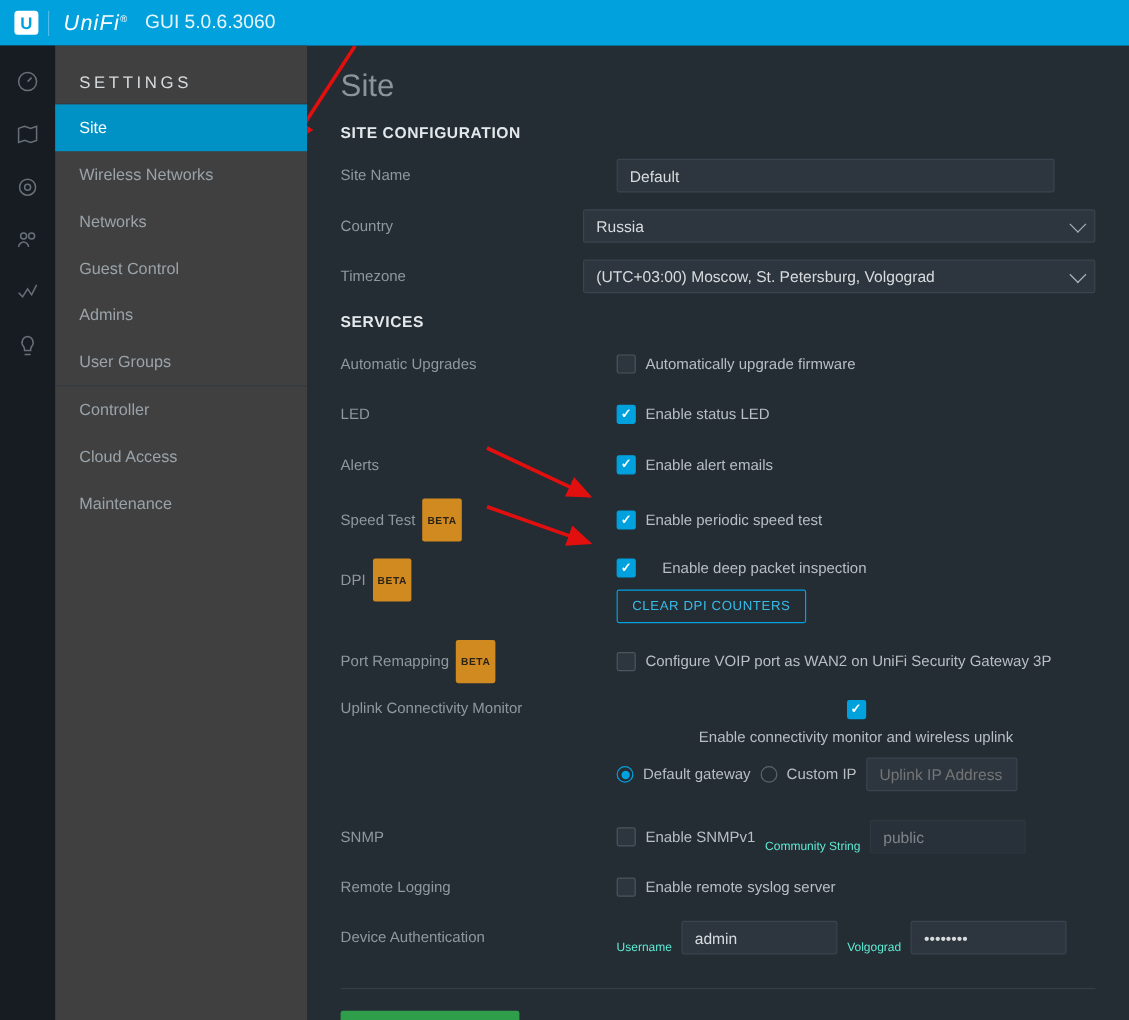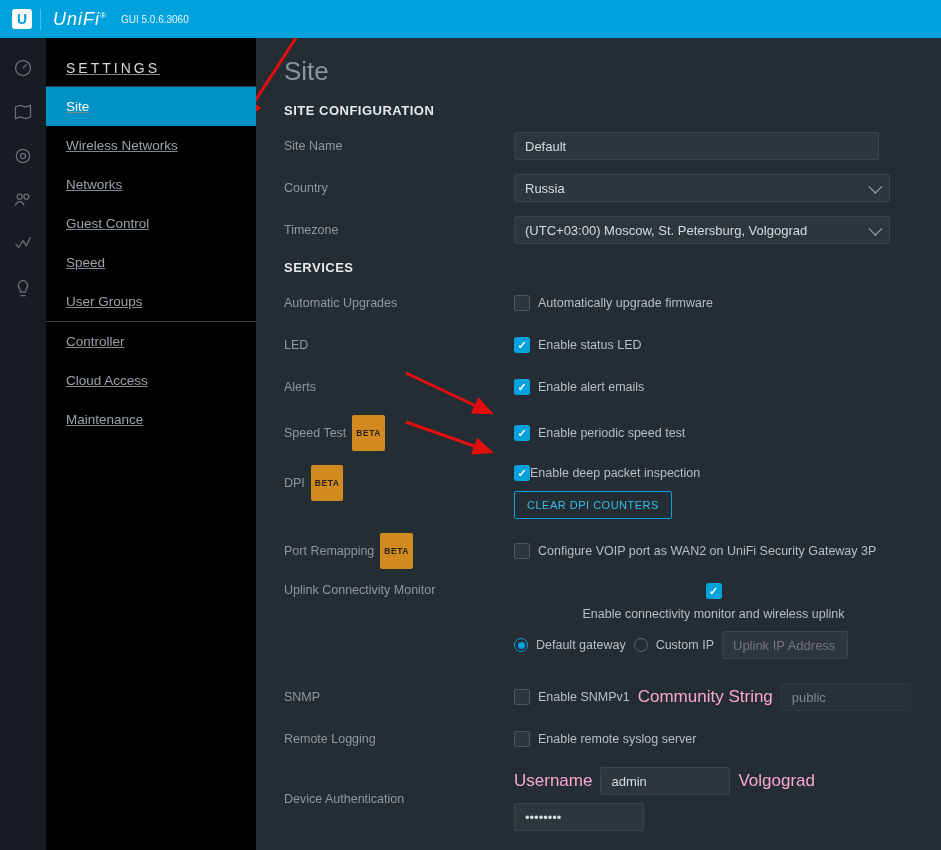--- a/index.html
+++ b/index.html
@@ -37,41 +37,40 @@
   font-size: 18px;
   font-style: italic;
   font-weight: 300;
   letter-spacing: 1px;
   border-left: 1px solid rgba(255,255,255,.3);
   padding-left: 12px;
   margin-right: 4px;
 }
 .brand sup { font-size: 8px; }
 .gui-ver {
-  font-size: 10px;
+  font-size: 16px;
   opacity: .9;
   margin-left: 10px;
 }
 .layout { display: flex; height: calc(100% - 38px); }
 .iconbar {
   width: 46px;
   background: #171c22;
   display: flex;
   flex-direction: column;
   align-items: center;
   padding-top: 20px;
   gap: 24px;
 }
 .iconbar .icn { width: 20px; height: 20px; opacity: .6; }
 .iconbar svg { stroke: #9fa9b0; fill: none; stroke-width: 1.5; }
 .sidebar {
   width: 210px;
-  background: #000000;
+  background: #404040;
   padding: 14px 0 0 0;
-  text-decoration: underline;
 }
 .side-title {
   color: #d7dbdd;
   letter-spacing: 3px;
   font-size: 14px;
   font-weight: 400;
   padding: 8px 20px 10px;
   border-bottom: 1px solid #333b43;
 }
 .side-item {
@@ -120,21 +119,21 @@
 }
 .txt.wide { width: 365px; }
 .select {
   background: #2d363f;
   border: 1px solid #3a444e;
   color: #d7dbdd;
   padding: 6px 10px;
   font-size: 13px;
   border-radius: 2px;
   height: 28px;
-  width: 376px;
+  width: 427px;
   display: flex;
   align-items: center;
   justify-content: space-between;
   cursor: pointer;
 }
 .chev { width: 10px; height: 10px; border-right: 1px solid #aab3b9; border-bottom: 1px solid #aab3b9; transform: rotate(45deg) translateY(-2px); }
 .chk {
   width: 16px; height: 16px; border-radius: 2px; border: 1px solid #4b555e; background: #2d363f; display: inline-flex; align-items: center; justify-content: center; flex-shrink: 0;
 }
 .chk.on { background: #01a1de; border-color: #01a1de; }
@@ -178,21 +177,21 @@
   color: #6f7a81;
   background: none;
   border: none;
   font-size: 16px;
   letter-spacing: 1px;
   cursor: pointer;
   margin-top: 16px;
 }
 hr { border: none; border-top: 1px solid #363f48; margin: 28px 0 18px; }
 .footer { display: flex; gap: 20px; align-items: center; padding-bottom: 24px; }
-.inline-lbl { color: #f9a8d4; font-size: 17px; }
+.inline-lbl { color: #5eead4; font-size: 10px; margin-top: 16px; }
 .small-input { width: 130px; }
 .med-input { width: 126px; }
 .arrow { position: absolute; pointer-events: none; }
 .content-wrap { position: relative; }
 </style>
 </head>
 <body>
 
 <div class="topbar">
   <div class="logo-u">U</div>
@@ -225,21 +224,21 @@
           <path d="M9 21h6M10 17h4M12 3a6 6 0 00-4 10c1 1 1 2 1 4h6c0-2 0-3 1-4a6 6 0 00-4-10z"></path>
         </svg></span>
   </div>
 
   <div class="sidebar">
     <div class="side-title">SETTINGS</div>
     <div class="side-item active">Site</div>
     <div class="side-item">Wireless Networks</div>
     <div class="side-item">Networks</div>
     <div class="side-item">Guest Control</div>
-    <div class="side-item">Speed</div>
+    <div class="side-item">Admins</div>
     <div class="side-item">User Groups</div>
     <div class="side-divider"></div>
     <div class="side-item">Controller</div>
     <div class="side-item">Cloud Access</div>
     <div class="side-item">Maintenance</div>
   </div>
 
   <div class="main content-wrap">
     <div class="page-title">Site</div>
 
@@ -302,21 +301,21 @@
           <span class="chk on"></span>
           <span class="clabel">Enable periodic speed test</span>
         </div>
     </div>
     <div class="row multi">
       <div class="lbl">
           <span>DPI</span>
           <span class="badge">BETA</span>
         </div>
       <div class="ctl-col">
-        <div style="display:flex;align-items:center;gap:0;text-align:center;">
+        <div style="display:flex;align-items:center;gap:22px;text-align:center;">
             <span class="chk on"></span>
             <span class="clabel">Enable deep packet inspection</span>
           </div>
         <div><button class="btn-outline">CLEAR DPI COUNTERS</button></div>
       </div>
     </div>
     <div class="row">
       <div class="lbl">
           <span>Port Remapping</span>
           <span class="badge">BETA</span>

